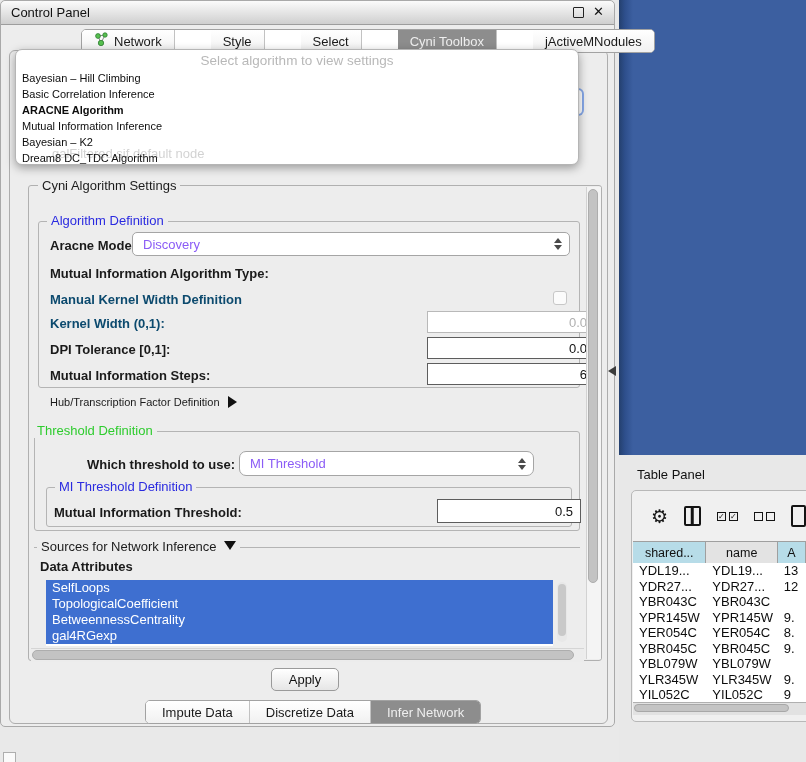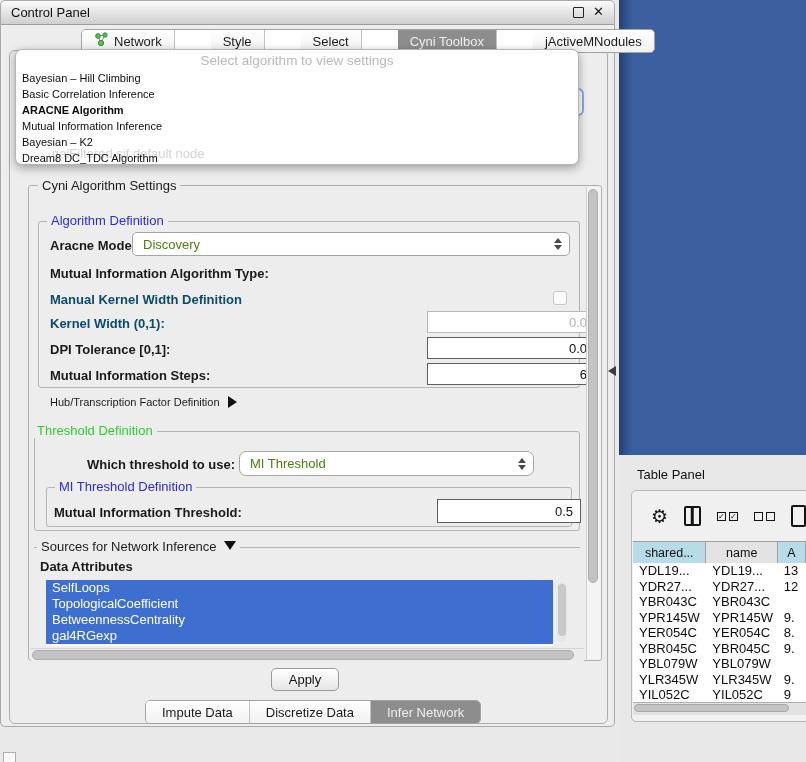--- a/index.html
+++ b/index.html
@@ -33,21 +33,21 @@
   .combo-frag{position:absolute;left:575px;top:87px;width:6px;height:24px;border:2px solid #86a8e8;border-left:none;border-radius:0 6px 6px 0;background:#fff;z-index:29;}
 
   
   .settings{position:absolute;left:27px;top:184px;width:574px;height:476px;border:1px solid #b0b0b0;border-radius:3px;background:#ededed;box-sizing:border-box;}
   .legend{position:absolute;background:#ededed;padding:0 4px;font-size:13px;color:#1c1c1c;white-space:nowrap;}
   .legend.blue{color:#2a2ae0;}
   .legend.green{color:#2ecc2e;}
   .fieldset{position:absolute;border:1px solid #b4b4b4;border-radius:3px;box-sizing:border-box;}
   .lbl{position:absolute;font-size:13px;font-weight:bold;color:#1a1a1a;white-space:nowrap;}
   .lbl.dis{color:#0c4a6e;}
-  .combo{position:absolute;background:#fff;border:1px solid #a5a5a5;border-radius:5px;box-sizing:border-box;font-size:13px;color:#4d7c0f;display:flex;align-items:center;padding-left:10px;}
+  .combo{position:absolute;background:#fff;border:1px solid #a5a5a5;border-radius:5px;box-sizing:border-box;font-size:13px;color:#8b5cf6;display:flex;align-items:center;padding-left:10px;}
   .stepper{position:absolute;right:7px;top:50%;transform:translateY(-50%);display:flex;flex-direction:column;gap:2px;}
   .stepper i{display:block;width:0;height:0;border-left:4px solid transparent;border-right:4px solid transparent;}
   .stepper .u{border-bottom:5px solid #4a4a4a;}
   .stepper .d{border-top:5px solid #4a4a4a;}
   .tfield{position:absolute;background:#fff;border:1px solid #b9b9b9;box-sizing:border-box;font-size:13px;color:#111;display:flex;align-items:center;justify-content:flex-end;padding-right:7px;}
   .tfield.dark{border-color:#5d5d5d;}
   .tfield.dis{color:#b0b0b0;}
   .cbox{position:absolute;width:14px;height:14px;border:1.5px solid #c7c7c7;border-radius:3px;background:#fbfbfb;box-sizing:border-box;}
   .arrow-r{display:inline-block;width:0;height:0;border-top:6px solid transparent;border-bottom:6px solid transparent;border-left:9px solid #111;margin-left:8px;vertical-align:-2px;}
   .arrow-d{display:inline-block;width:0;height:0;border-left:6px solid transparent;border-right:6px solid transparent;border-top:9px solid #111;margin-left:7px;vertical-align:1px;}

